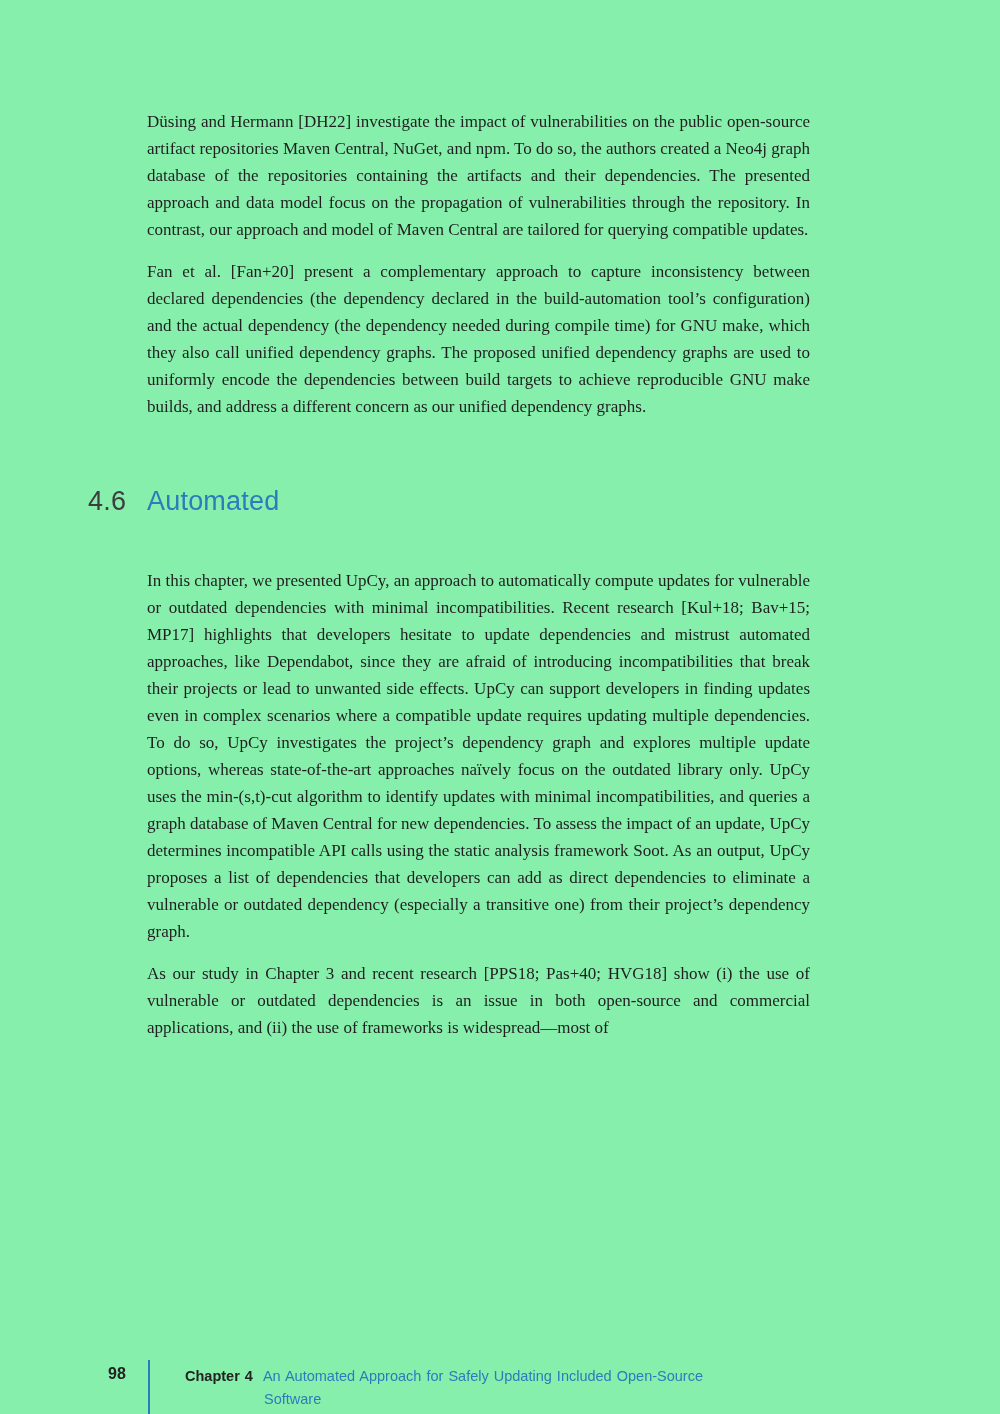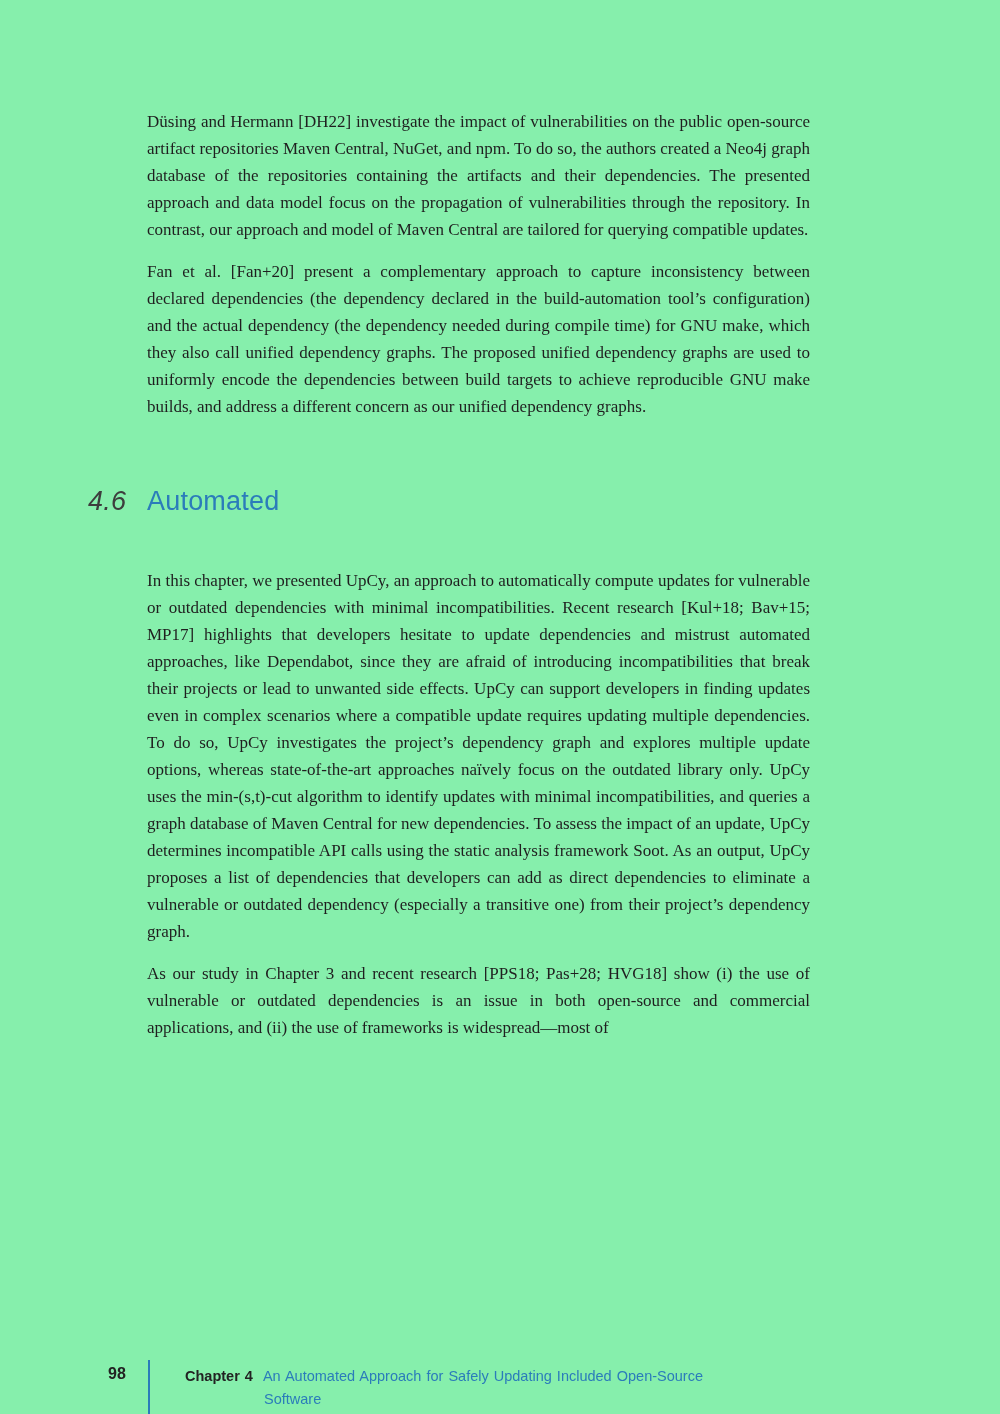--- a/index.html
+++ b/index.html
@@ -35,21 +35,20 @@
     font-family: "Liberation Sans", sans-serif;
     font-weight: 500;
     font-size: 27px;
     letter-spacing: 0.2px;
     white-space: nowrap;
   }
   .section-number {
     position: absolute;
     left: -59px;
     color: #3d3d3d;
-    font-style: italic;
   }
   .section-title {
     color: #2b7cba;
   }
   .footer {
     position: absolute;
     left: 0;
     top: 1357px;
     width: 1000px;
     height: 122px;
@@ -100,21 +99,21 @@
 
     <p class="body-para">Fan et al. [Fan+20] present a complementary approach to capture inconsistency between declared dependencies (the dependency declared in the build-automation tool’s configuration) and the actual dependency (the dependency needed during compile time) for GNU make, which they also call unified dependency graphs. The proposed unified dependency graphs are used to uniformly encode the dependencies between build targets to achieve reproducible GNU make builds, and address a different concern as our unified dependency graphs.</p>
 
     <h2 class="section-heading">
       <span class="section-number">4.6</span>
       <span class="section-title">Automated</span>
     </h2>
 
     <p class="body-para">In this chapter, we presented UpCy, an approach to automatically compute updates for vulnerable or outdated dependencies with minimal incompatibilities. Recent research [Kul+18; Bav+15; MP17] highlights that developers hesitate to update dependencies and mistrust automated approaches, like Dependabot, since they are afraid of introducing incompatibilities that break their projects or lead to unwanted side effects. UpCy can support developers in finding updates even in complex scenarios where a compatible update requires updating multiple dependencies. To do so, UpCy investigates the project’s dependency graph and explores multiple update options, whereas state-of-the-art approaches naïvely focus on the outdated library only. UpCy uses the min-(s,t)-cut algorithm to identify updates with minimal incompatibilities, and queries a graph database of Maven Central for new dependencies. To assess the impact of an update, UpCy determines incompatible API calls using the static analysis framework Soot. As an output, UpCy proposes a list of dependencies that developers can add as direct dependencies to eliminate a vulnerable or outdated dependency (especially a transitive one) from their project’s dependency graph.</p>
 
-    <p class="body-para">As our study in Chapter 3 and recent research [PPS18; Pas+28; HVG18] show (i) the use of vulnerable or outdated dependencies is an issue in both open-source and commercial applications, and (ii) the use of frameworks is widespread—most of</p>
+    <p class="body-para">As our study in Chapter 3 and recent research [PPS18; Pas+40; HVG18] show (i) the use of vulnerable or outdated dependencies is an issue in both open-source and commercial applications, and (ii) the use of frameworks is widespread—most of</p>
 
   </main>
 
   <footer class="footer">
     <span class="footer-pagenum">98</span>
     <div class="footer-rule"></div>
     <div class="footer-text">
       <span class="chapter-label">Chapter 4</span><span class="chapter-title">An Automated Approach for Safely Updating Included Open-Source Software</span>
     </div>
   </footer>

